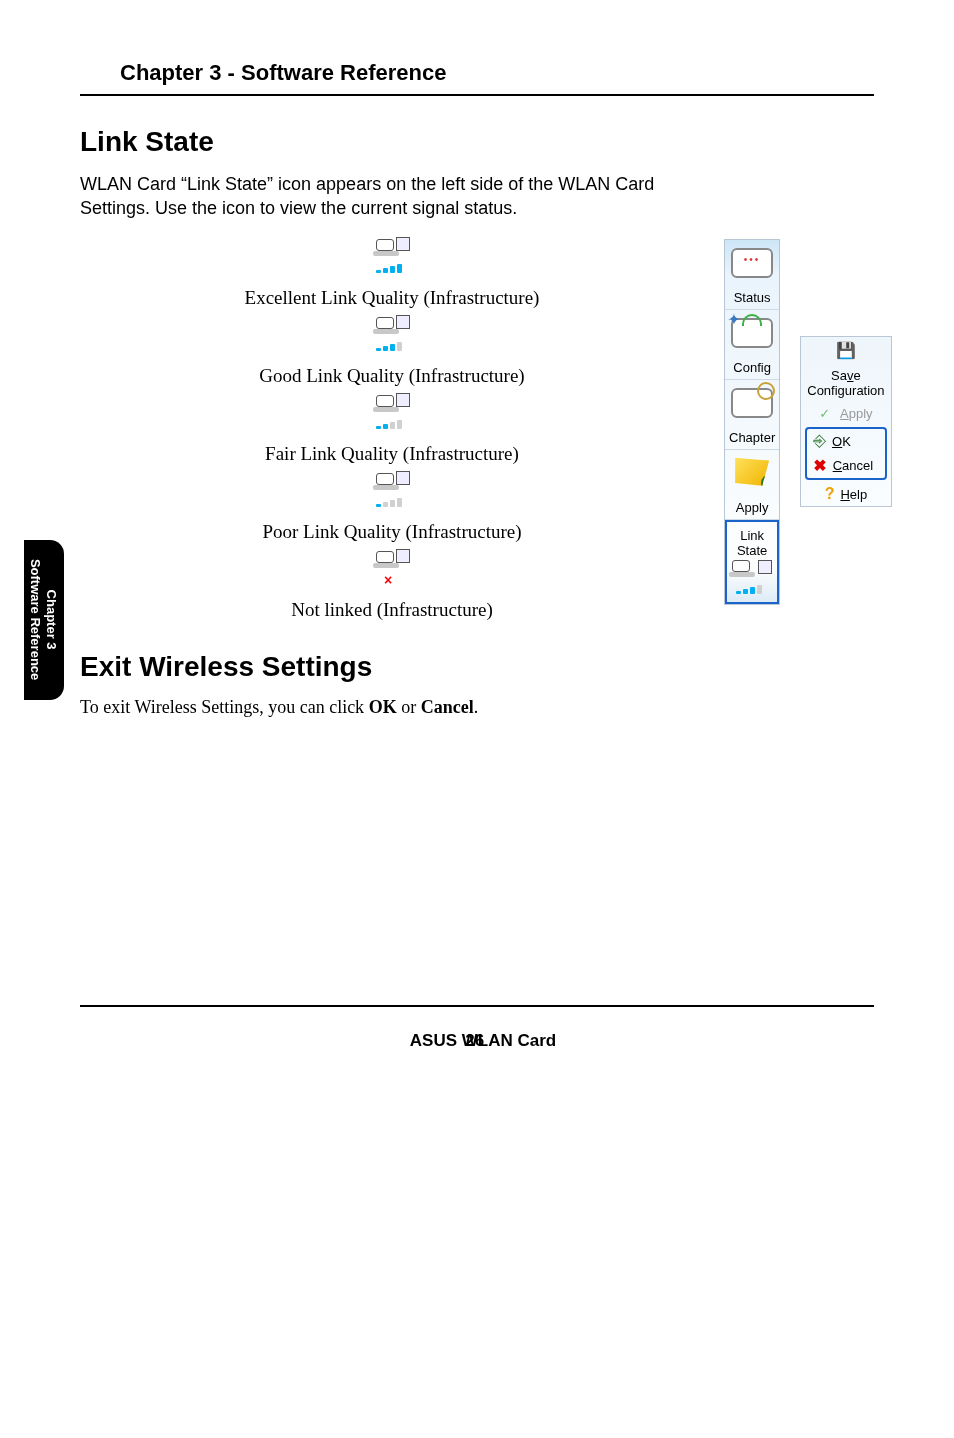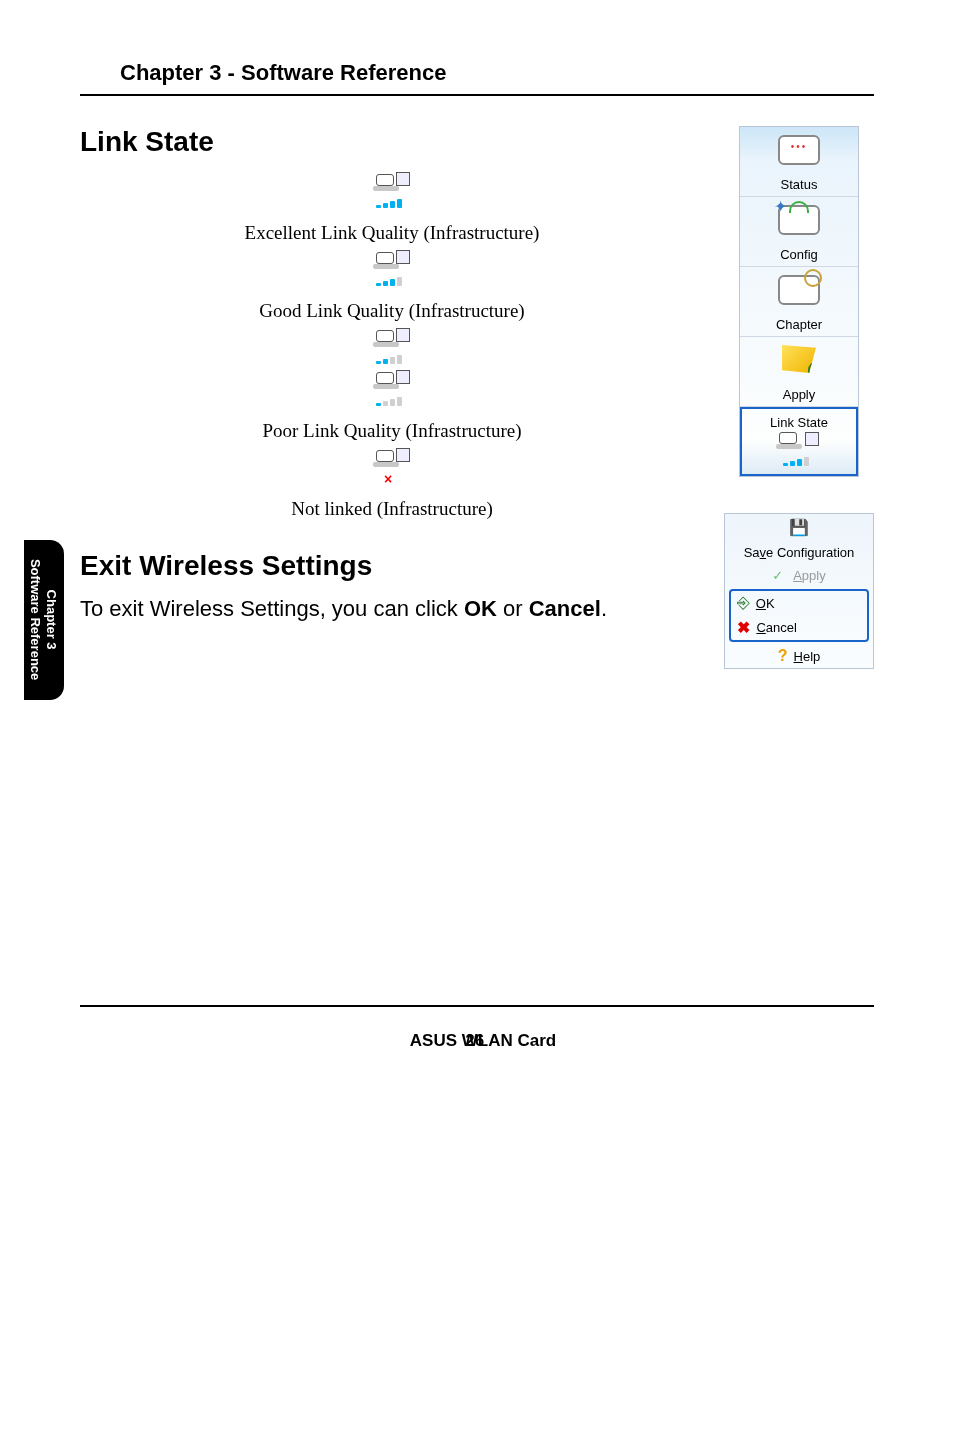--- a/index.html
+++ b/index.html
@@ -22,24 +22,23 @@
     display: flex;
     gap: 20px;
     margin-top: 16px;
   }
   .main-col {
     flex: 1;
   }
   .side-col {
     width: 150px;
     display: flex;
-    flex-direction: column;
-    gap: 36px;
+    flex-direction: row;
+    gap: 20px;
     align-items: center;
-    justify-content: flex-end;
   }
   h2.section-title {
     font-size: 28px;
     font-weight: bold;
     margin-bottom: 14px;
   }
   p.body-text {
     font-size: 18px;
     line-height: 1.35;
     margin-bottom: 16px;
@@ -239,32 +238,33 @@
     display: flex;
     justify-content: center;
     font-weight: bold;
     font-size: 17px;
   }
   .footer .center {
     position: absolute;
     left: 12px; right: 0;
     text-align: center;
   }
-  .exit-body { font-size: 22px; }
+  .exit-body { font-size: 18px; font-family: Liberation Serif, serif; }
 </style>
 </head>
 <body>
 
 <div class="page">
 
   <div class="chapter-header">Chapter 3 - Software Reference</div>
 
   <div class="content-row">
     <div class="main-col">
       <h2 class="section-title">Link State</h2>
+      <p class="body-text">WLAN Card “Link State” icon appears on the left side of the WLAN Card Settings. Use the icon to view the current signal status.</p>
 
       <div class="quality-list">
 
         <div class="quality-row">
           <div class="ql-icon">
             <div class="device"></div>
               <div class="screen"></div>
             <div class="bars">
                 <span class="b1 on"></span>
                 <span class="b2 on"></span>
@@ -293,20 +293,21 @@
           <div class="ql-icon">
             <div class="device"></div>
               <div class="screen"></div>
             <div class="bars">
                 <span class="b1 on"></span>
                 <span class="b2 on"></span>
                 <span class="b3 off"></span>
                 <span class="b4 off"></span>
               </div>
           </div>
+          <div class="ql-text">Fair Link Quality (Infrastructure)</div>
         </div>
 
         <div class="quality-row">
           <div class="ql-icon">
             <div class="device"></div>
               <div class="screen"></div>
             <div class="bars">
                 <span class="b1 on"></span>
                 <span class="b2 off"></span>
                 <span class="b3 off"></span>

